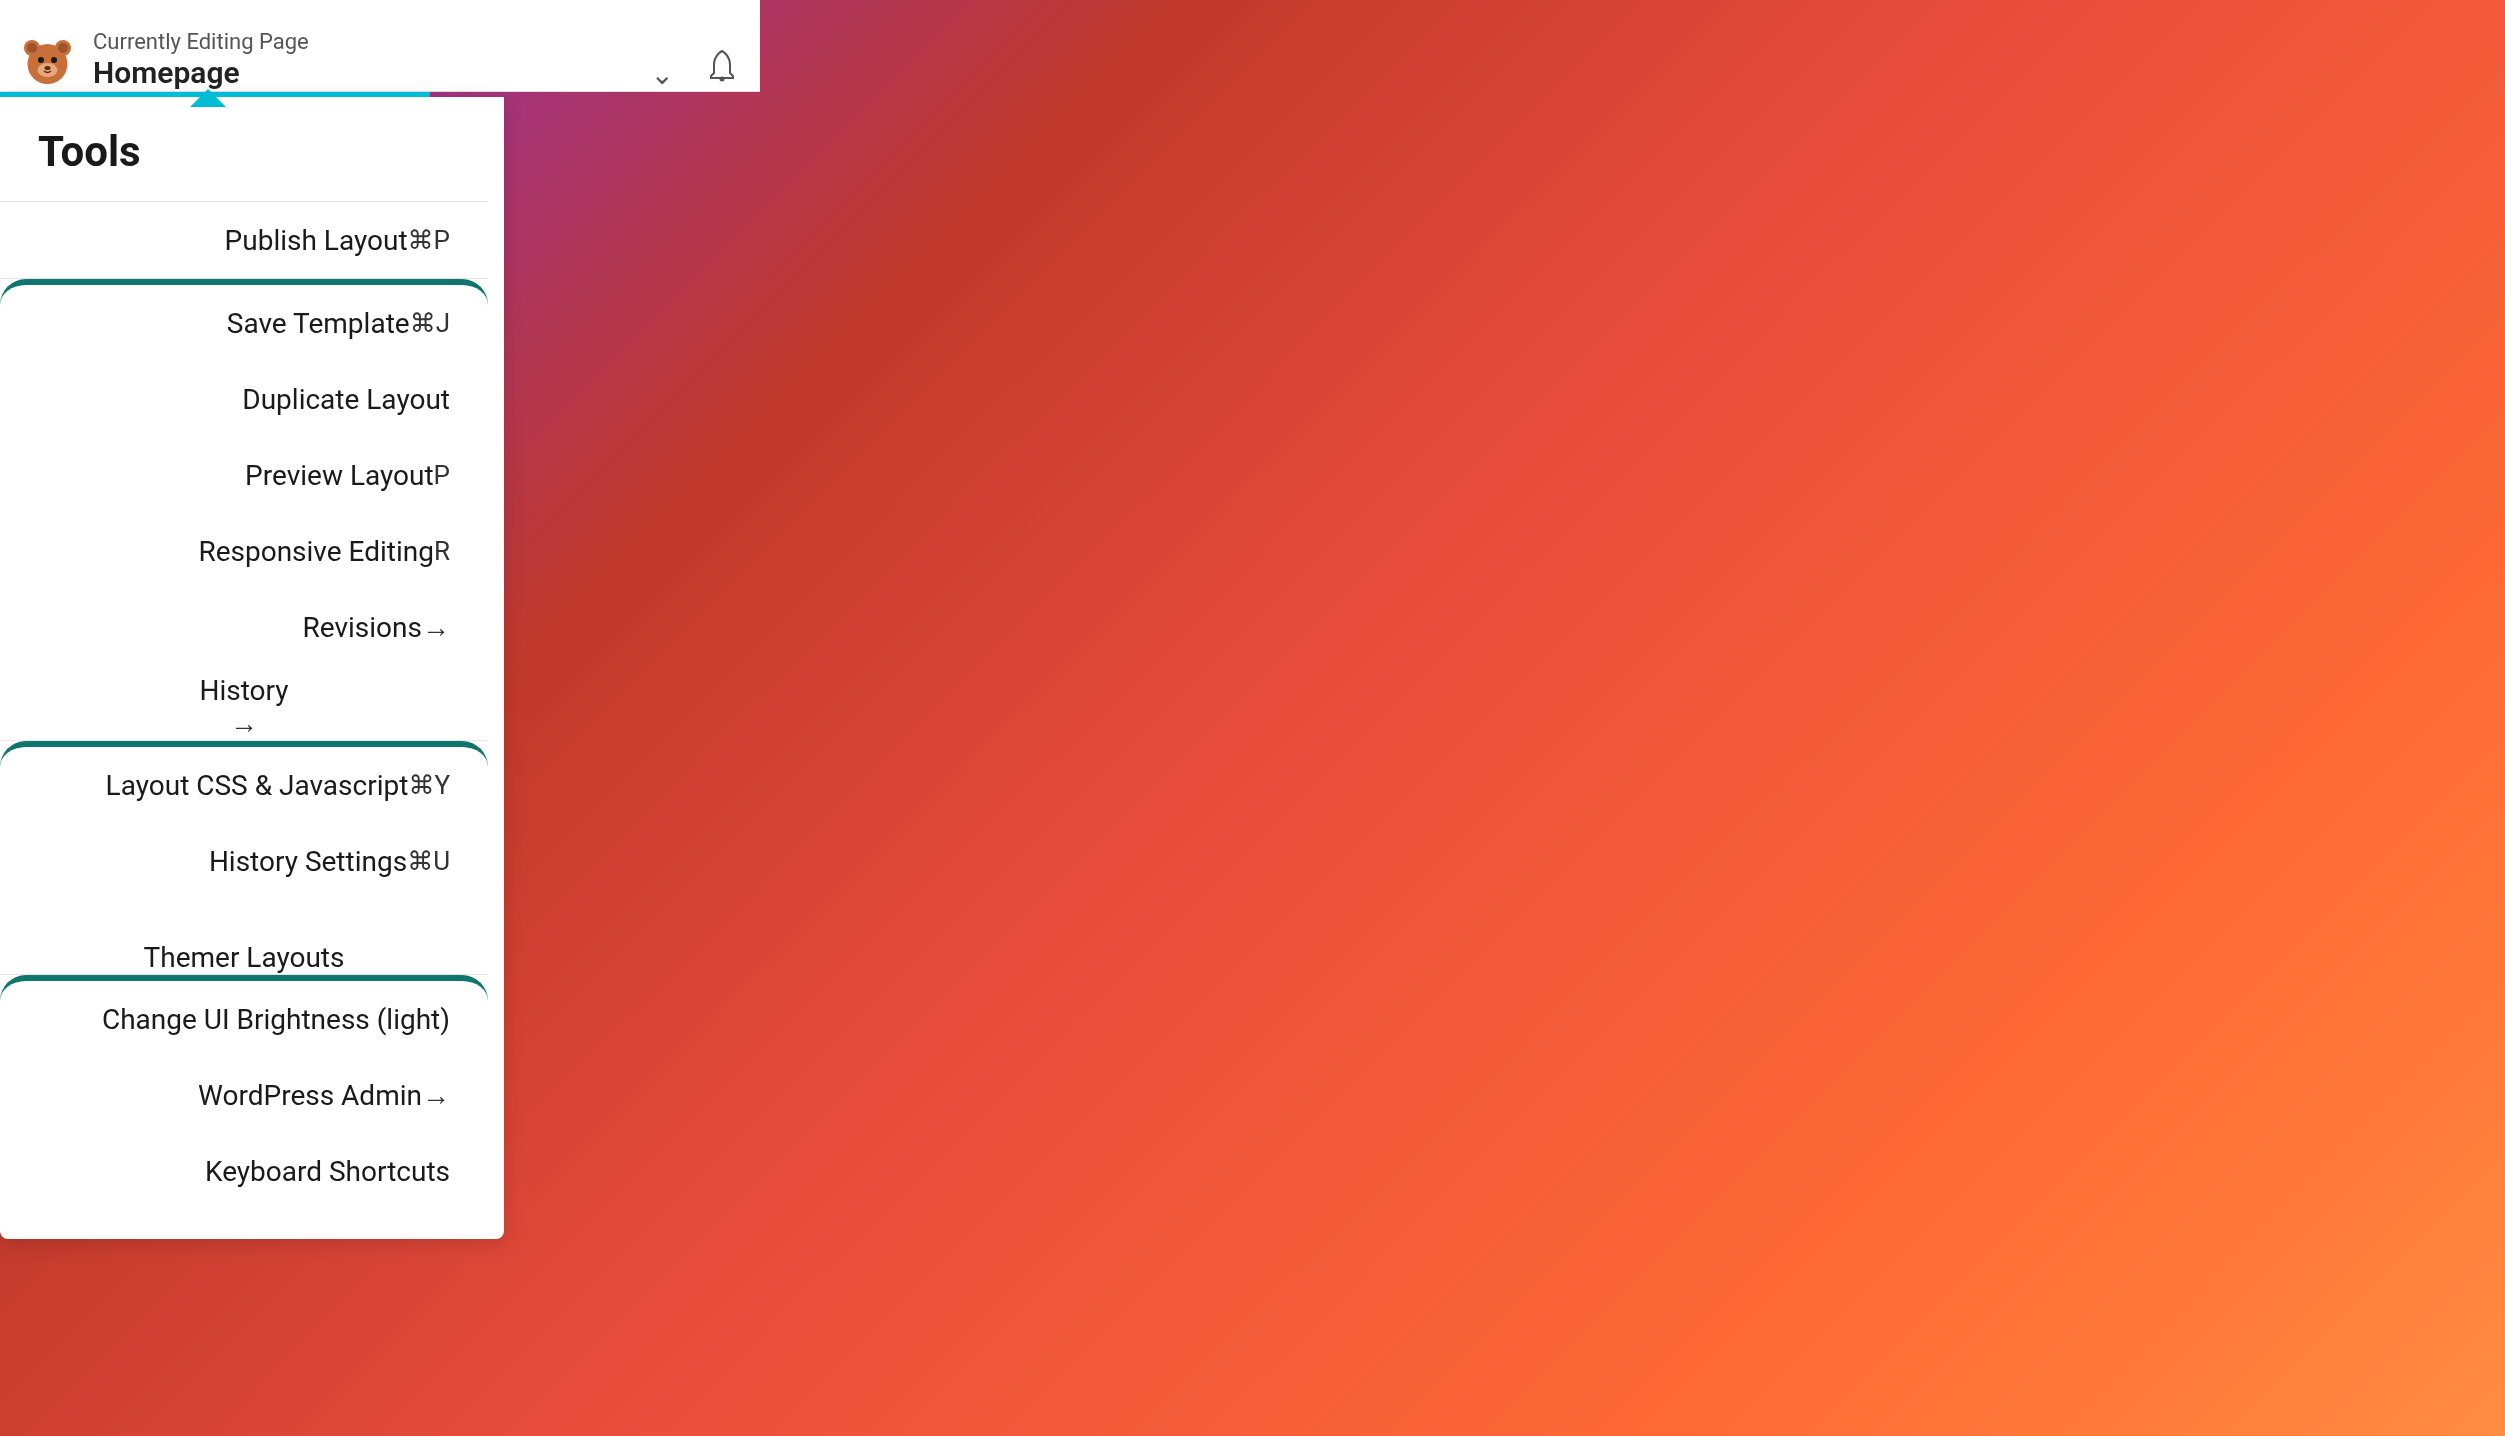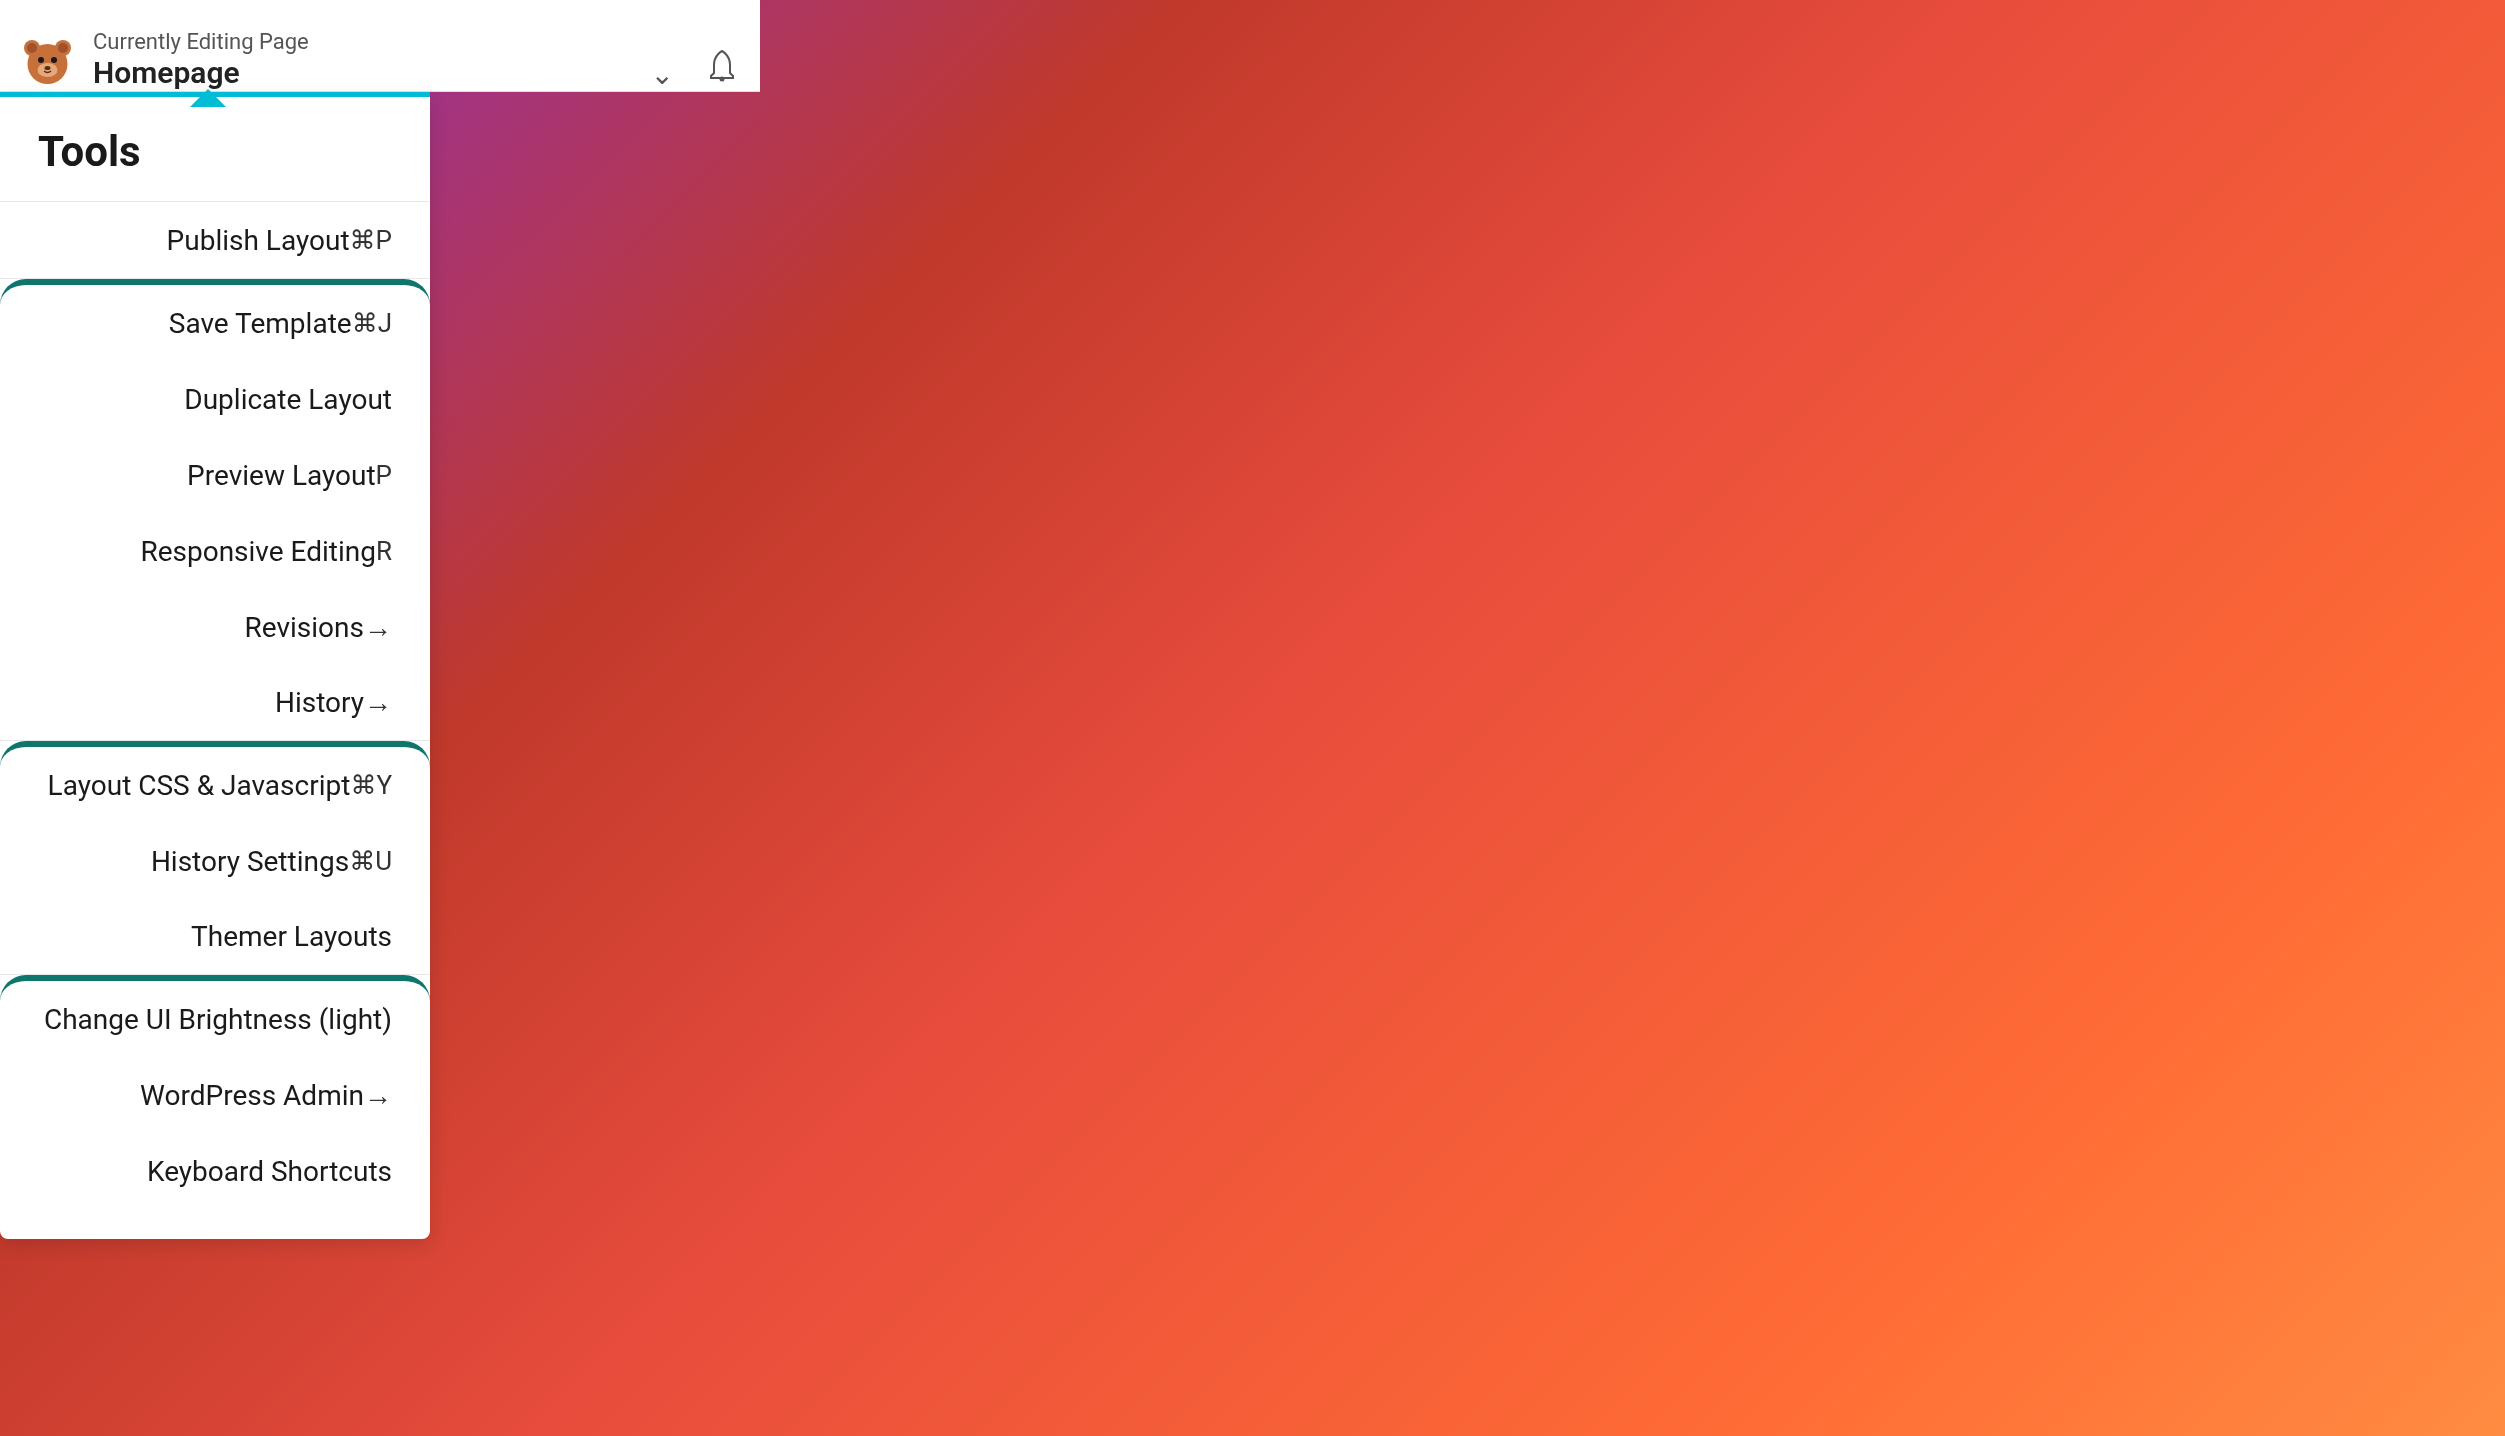--- a/index.html
+++ b/index.html
@@ -108,25 +108,25 @@
       border-right: 18px solid transparent;
       border-bottom: 18px solid #00BCD4;
       z-index: 12;
     }
 
     
     .tools-panel {
       position: absolute;
       top: 97px;
       left: 0;
-      width: 430px;
+      width: 504px;
       background: #ffffff;
       border-radius: 0 0 8px 8px;
       z-index: 10;
-      padding: 20px 0 30px 0;
+      padding: 20px 16px 30px 0;
       box-shadow: 0 4px 20px rgba(0,0,0,0.15);
     }
 
     .tools-title {
       font-size: 42px;
       font-weight: 700;
       color: #1a1a1a;
       padding: 10px 38px 25px 38px;
     }
 
@@ -163,20 +163,21 @@
       border-bottom: 1px solid #e8e8e8;
     }
 
     .group-section {
       border-top: 6px solid #0f766e;
       border-radius: 26px;
     }
 
     .group-end {
       border-bottom: 1px solid #e8e8e8;
+      flex-direction: column;
     }
   </style>
 </head>
 <body>
 
 <div class="background"></div>
 
 <div class="header">
 
   <div class="header-logo">

